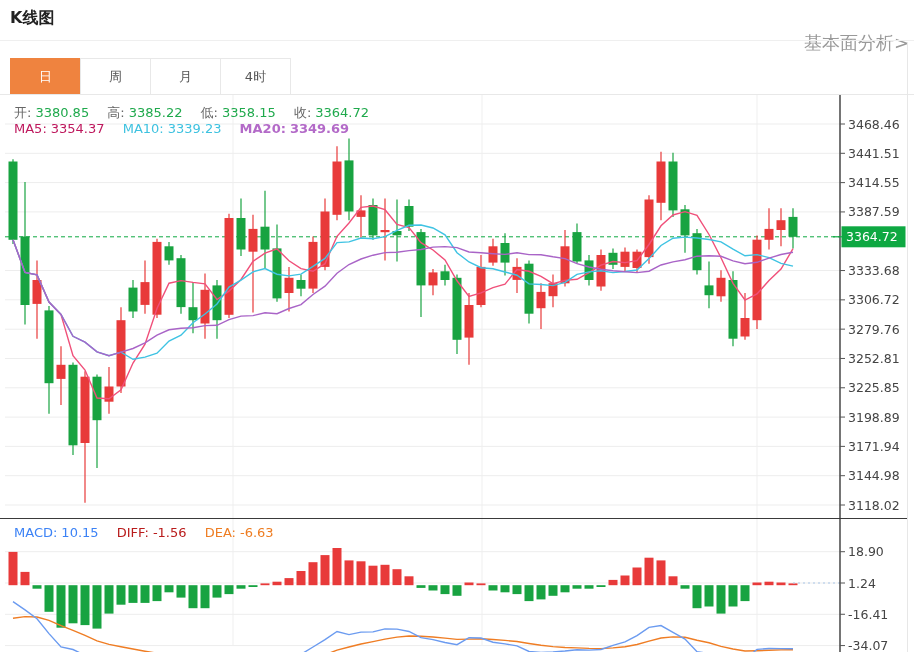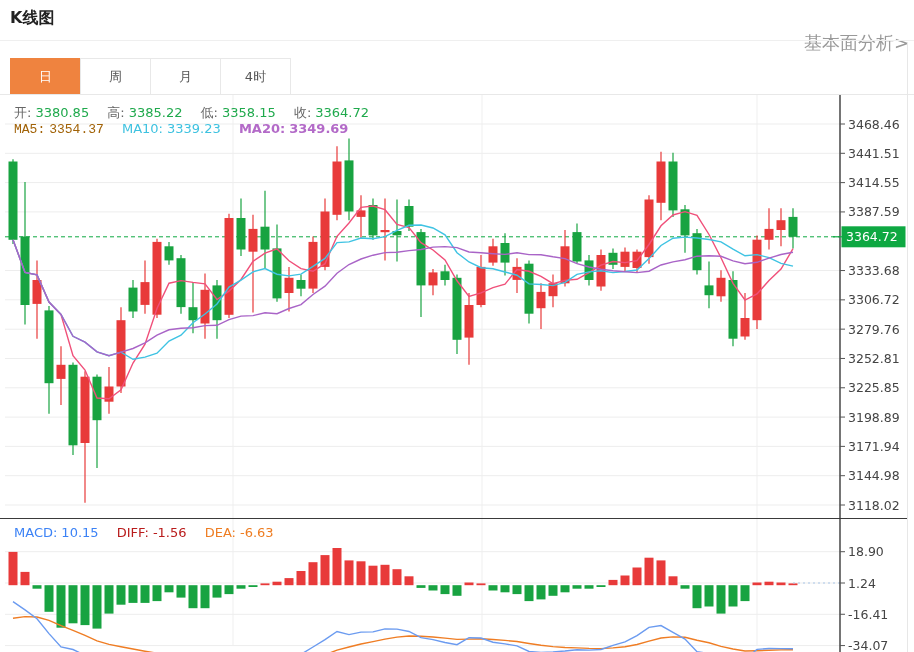--- a/index.html
+++ b/index.html
@@ -16,21 +16,21 @@
   .tab.active { background:#ef833f; border-color:#ef833f; color:#fff; }
   .tab-underline { position:absolute; left:0; top:94px; width:914px; height:1px; background:#e8e8e8; }
   .right-border { position:absolute; right:6px; top:42px; bottom:0; width:1px; background:#e7e7e7; }
   svg.chart { position:absolute; left:0; top:95px; }
   .info-row { position:absolute; font-size:13px; white-space:nowrap; letter-spacing:0; }
   .info-row i { font-style:normal; }
   .lbl { color:#666; }
   .val-green { color:#1fa94c; }
   .gap { display:inline-block; width:14px; }
   .sgap { display:inline-block; width:4px; }
-  .ma5  { color:#a16207;font-family:Liberation Mono, monospace; }
+  .ma5  { color:#be185d; }
   .ma10 { color:#3ec2e0; }
   .ma20 { color:#b36ac8;font-weight:bold; }
   .macd-v { color:#3b82f6; }
   .diff-v { color:#b91c1c; }
   .dea-v  { color:#ee7d22;text-align:right; }
 </style>
 </head>
 <body>
 
 <div class="page">

